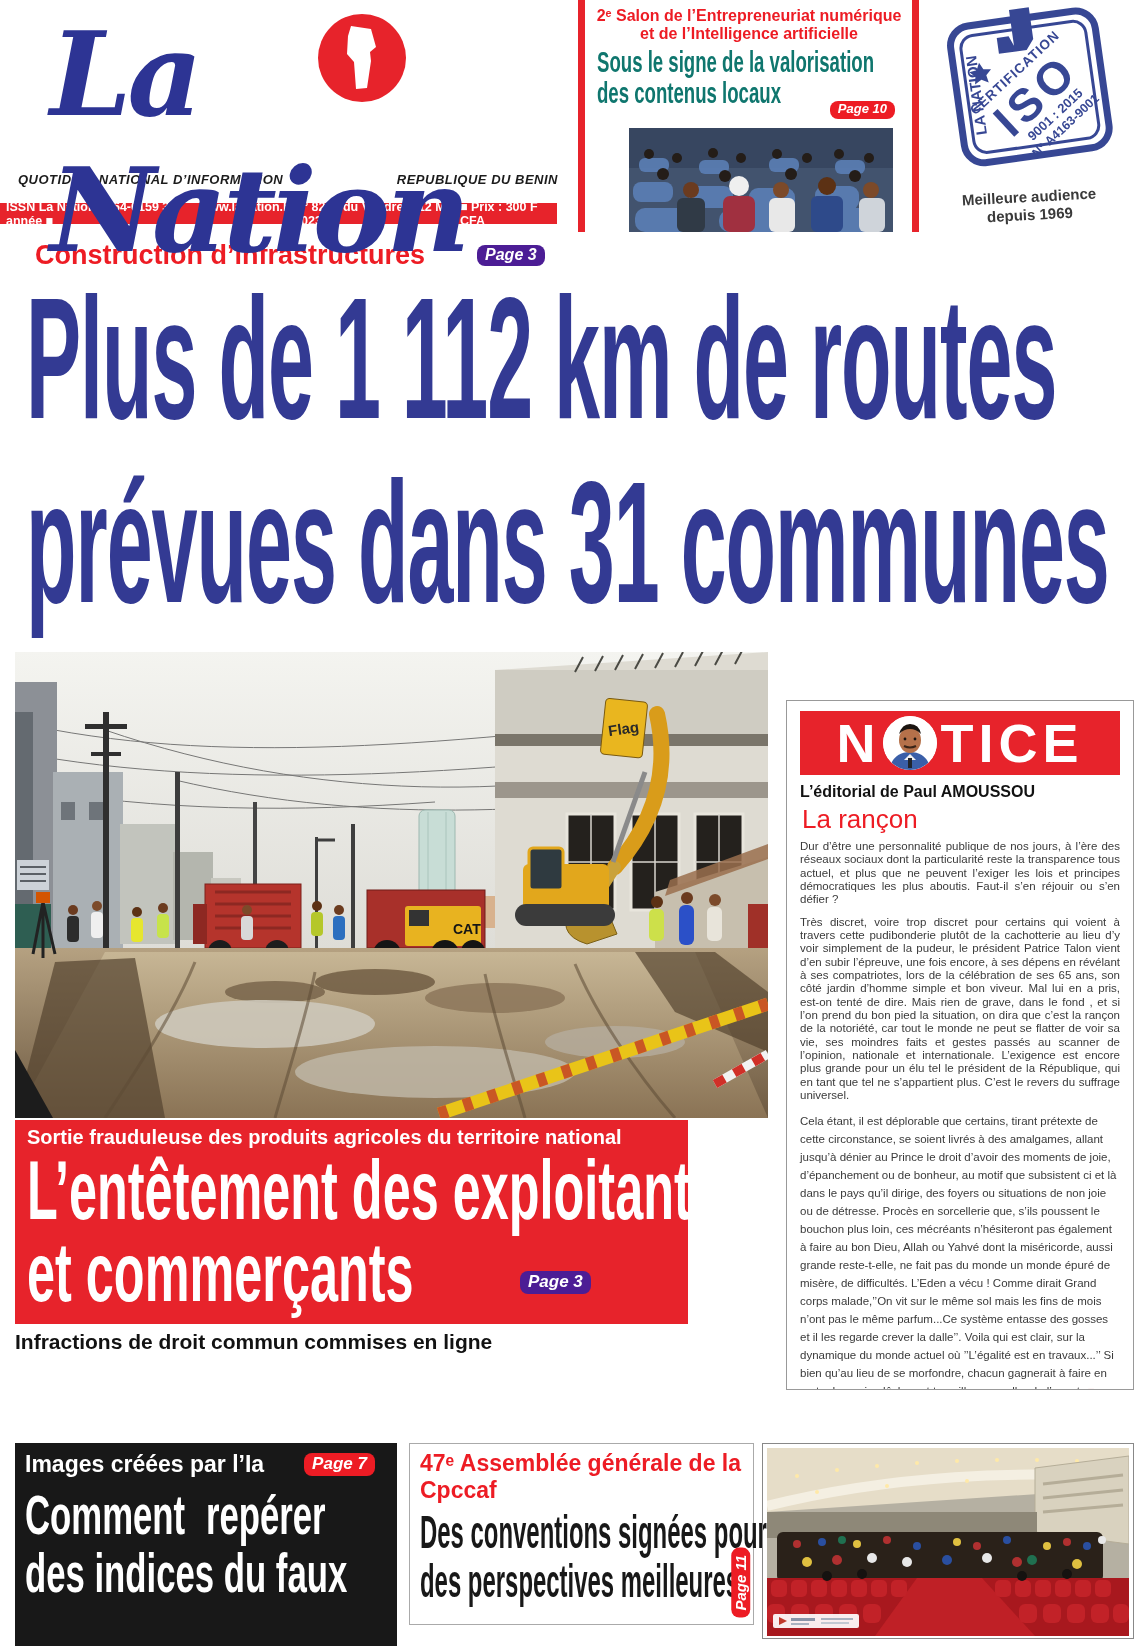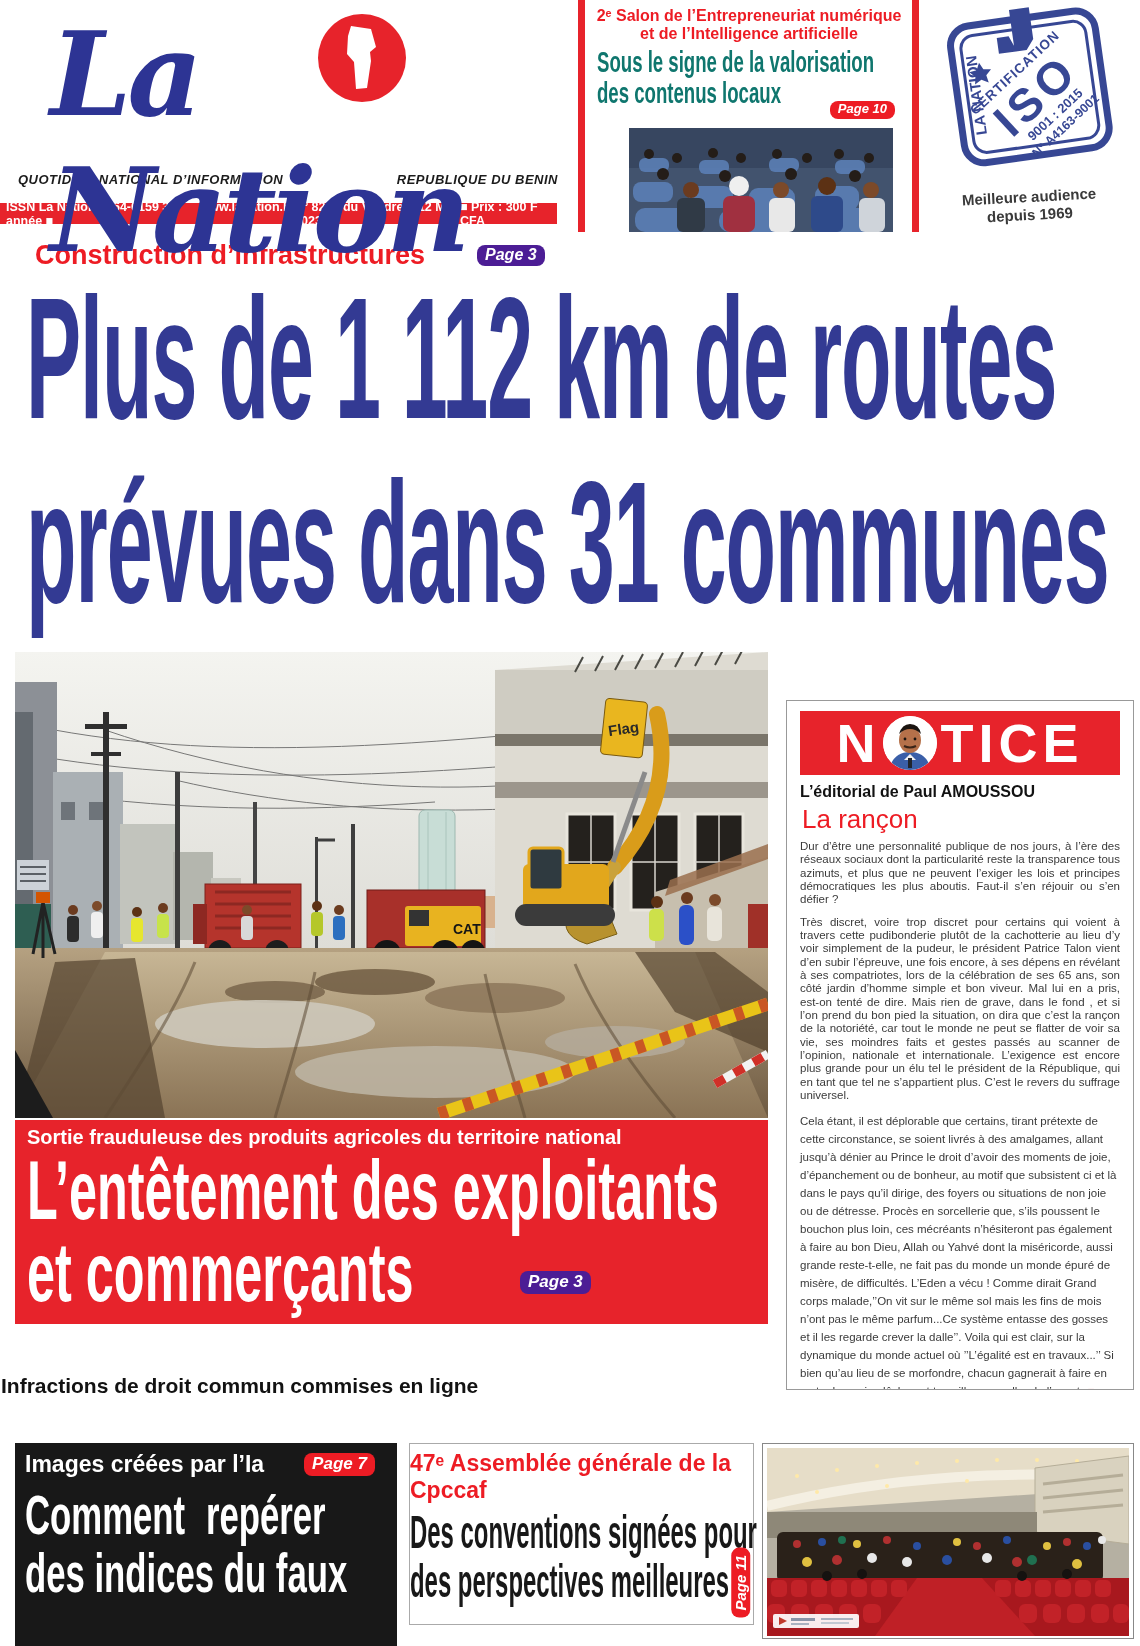--- a/index.html
+++ b/index.html
@@ -44,37 +44,37 @@
   .edit-box{left:786px;top:700px;width:348px;height:690px;border:1px solid #999;box-sizing:border-box;
       padding:10px 13px 6px;overflow:hidden;}
   .notice-banner{background:#e7232b;height:64px;display:flex;align-items:center;justify-content:center;color:#fff;}
   .notice-banner span{font-size:54px;font-weight:800;letter-spacing:5px;line-height:1;}
   .face-circle{width:54px;height:54px;border-radius:50%;background:#fff;overflow:hidden;margin:0 3px;}
   .edit-byline{text-align:left;font-weight:bold;font-size:16px;margin:8px 0 3px;color:#121212;}
   .edit-title{color:#ed1c24;font-size:26px;margin:0 0 5px 2px;}
   .edit-box p{font-size:11.5px;line-height:1.16;text-align:justify;color:#3a3a3a;margin:0 0 9px;}
   .end-mark{color:#cc1111;font-size:11.5px;}
   
-  .agri-band{left:15px;top:1120px;width:753px;height:204px;background:#e7232b;color:#fff;box-sizing:border-box;padding:6px 0 0 12px;}
+  .agri-band{left:15px;top:1120px;width:673px;height:204px;background:#e7232b;color:#fff;box-sizing:border-box;padding:6px 0 0 12px;}
   .agri-kicker{font-weight:bold;font-size:20px;}
   .agri-band .cond{font-size:84px;line-height:.98;color:#fff;}
   .agri-badge{position:absolute;left:505px;bottom:30px;font-size:17px;}
   
-  .digital{left:1px;top:1330px;width:760px;margin-top:44px;}
+  .digital{left:15px;top:1330px;width:760px;}
   .digital-kicker{font-weight:bold;font-size:21px;color:#121212;}
   .digital .cond{font-size:64px;color:#333a93;margin-top:2px;}
   .digital-badge{position:absolute;right:-8px;bottom:2px;font-size:16px;}
   
   .ai-box{left:15px;top:1443px;width:382px;height:203px;background:#181818;color:#fff;box-sizing:border-box;padding:8px 10px;}
   .ai-kicker-row{display:flex;align-items:center;gap:40px;}
   .ai-kicker{font-weight:bold;font-size:23px;}
   .ai-kicker-row .badge{font-size:17px;}
   .ai-box .cond{font-size:56px;line-height:1.03;color:#fff;}
   .ai-line1{word-spacing:18px;}
-  .cpccaf-box{left:409px;top:1443px;width:345px;height:182px;border:1px solid #aaa;box-sizing:border-box;padding:6px 0;}
+  .cpccaf-box{left:409px;top:1443px;width:345px;height:182px;border:1px solid #aaa;box-sizing:border-box;padding:6px 10px;}
   .cpccaf-kicker{color:#ed1c24;font-weight:bold;font-size:23px;}
   .cpccaf-box .cond{font-size:46px;line-height:1.06;color:#181818;}
   .cpccaf-badge{position:absolute;right:3px;bottom:6px;font-size:15px;writing-mode:vertical-rl;
       transform:rotate(180deg);padding:7px 1px;}
   .assembly-box{left:762px;top:1443px;width:372px;height:196px;border:1px solid #888;box-sizing:border-box;padding:4px;}
 </style>
 </head>
 <body>
 
 <div class="page">
@@ -384,21 +384,21 @@
           <path d="M16,18 q3,-10 11,-10 q9,0 11,10 q-5,-5 -11,-5 q-6,0 -11,5z" fill="#1a1410"></path>
           <path d="M21,30 q6,3 12,0" stroke="#3a2417" stroke-width="2" fill="none"></path>
           <circle cx="22" cy="23" r="1.4" fill="#1a1410"></circle>
             <circle cx="32" cy="23" r="1.4" fill="#1a1410"></circle>
         </svg>
       </div>
       <span>TICE</span>
     </div>
     <div class="edit-byline">L’éditorial de Paul AMOUSSOU</div>
     <div class="edit-title">La rançon</div>
-    <p>Dur d’être une personnalité publique de nos jours, à l’ère des réseaux sociaux dont la particularité reste la transparence tous azimuts, et plus que ne peuvent l’exiger les lois et principes démocratiques les plus aboutis. Faut-il s’en réjouir ou s’en défier ?</p>
+    <p>Dur d’être une personnalité publique de nos jours, à l’ère des réseaux sociaux dont la particularité reste la transparence tous actuel, et plus que ne peuvent l’exiger les lois et principes démocratiques les plus aboutis. Faut-il s’en réjouir ou s’en défier ?</p>
     <p>Très discret, voire trop discret pour certains qui voient à travers cette pudibonderie plutôt de la cachotterie au lieu d’y voir simplement de la pudeur, le président Patrice Talon vient d’en subir l’épreuve, une fois encore, à ses dépens en révélant à ses compatriotes, lors de la célébration de ses 65 ans, son côté jardin d’homme simple et bon viveur. Mal lui en a pris, est-on tenté de dire. Mais rien de grave, dans le fond , et si l’on prend du bon pied la situation, on dira que c’est la rançon de la notoriété, car tout le monde ne peut se flatter de voir sa vie, ses moindres faits et gestes passés au scanner de l’opinion, nationale et internationale. L’exigence est encore plus grande pour un élu tel le président de la République, qui en tant que tel ne s’appartient plus. C’est le revers du suffrage universel.</p>
     <p style="margin-bottom:0;display:inline;">Cela étant, il est déplorable que certains, tirant prétexte de cette circonstance, se soient livrés à des amalgames, allant jusqu’à dénier au Prince le droit d’avoir des moments de joie, d’épanchement ou de bonheur, au motif que subsistent ci et là dans le pays qu’il dirige, des foyers ou situations de non joie ou de détresse. Procès en sorcellerie que, s’ils poussent le bouchon plus loin, ces mécréants n’hésiteront pas également à faire au bon Dieu, Allah ou Yahvé dont la miséricorde, aussi grande reste-t-elle, ne fait pas du monde un monde épuré de misère, de difficultés. L’Eden a vécu ! Comme dirait Grand corps malade,’’On vit sur le même sol mais les fins de mois n’ont pas le même parfum...Ce système entasse des gosses et il les regarde crever la dalle’’. Voila qui est clair, sur la dynamique du monde actuel où ’’L’égalité est en travaux...’’ Si bien qu’au lieu de se morfondre, chacun gagnerait à faire en sorte de ne rien lâcher, et travailler pour aller de l’avant.</p>
     <span class="end-mark">■</span>
   </div>
 
   <div class="abs agri-band">
     <div class="agri-kicker">Sortie frauduleuse des produits agricoles du territoire national</div>
     <div><span class="cond sx60">L’entêtement des exploitants</span></div>
     <div><span class="cond sx60">et commerçants</span></div>
     <span class="badge badge-black agri-badge">Page 3</span>

